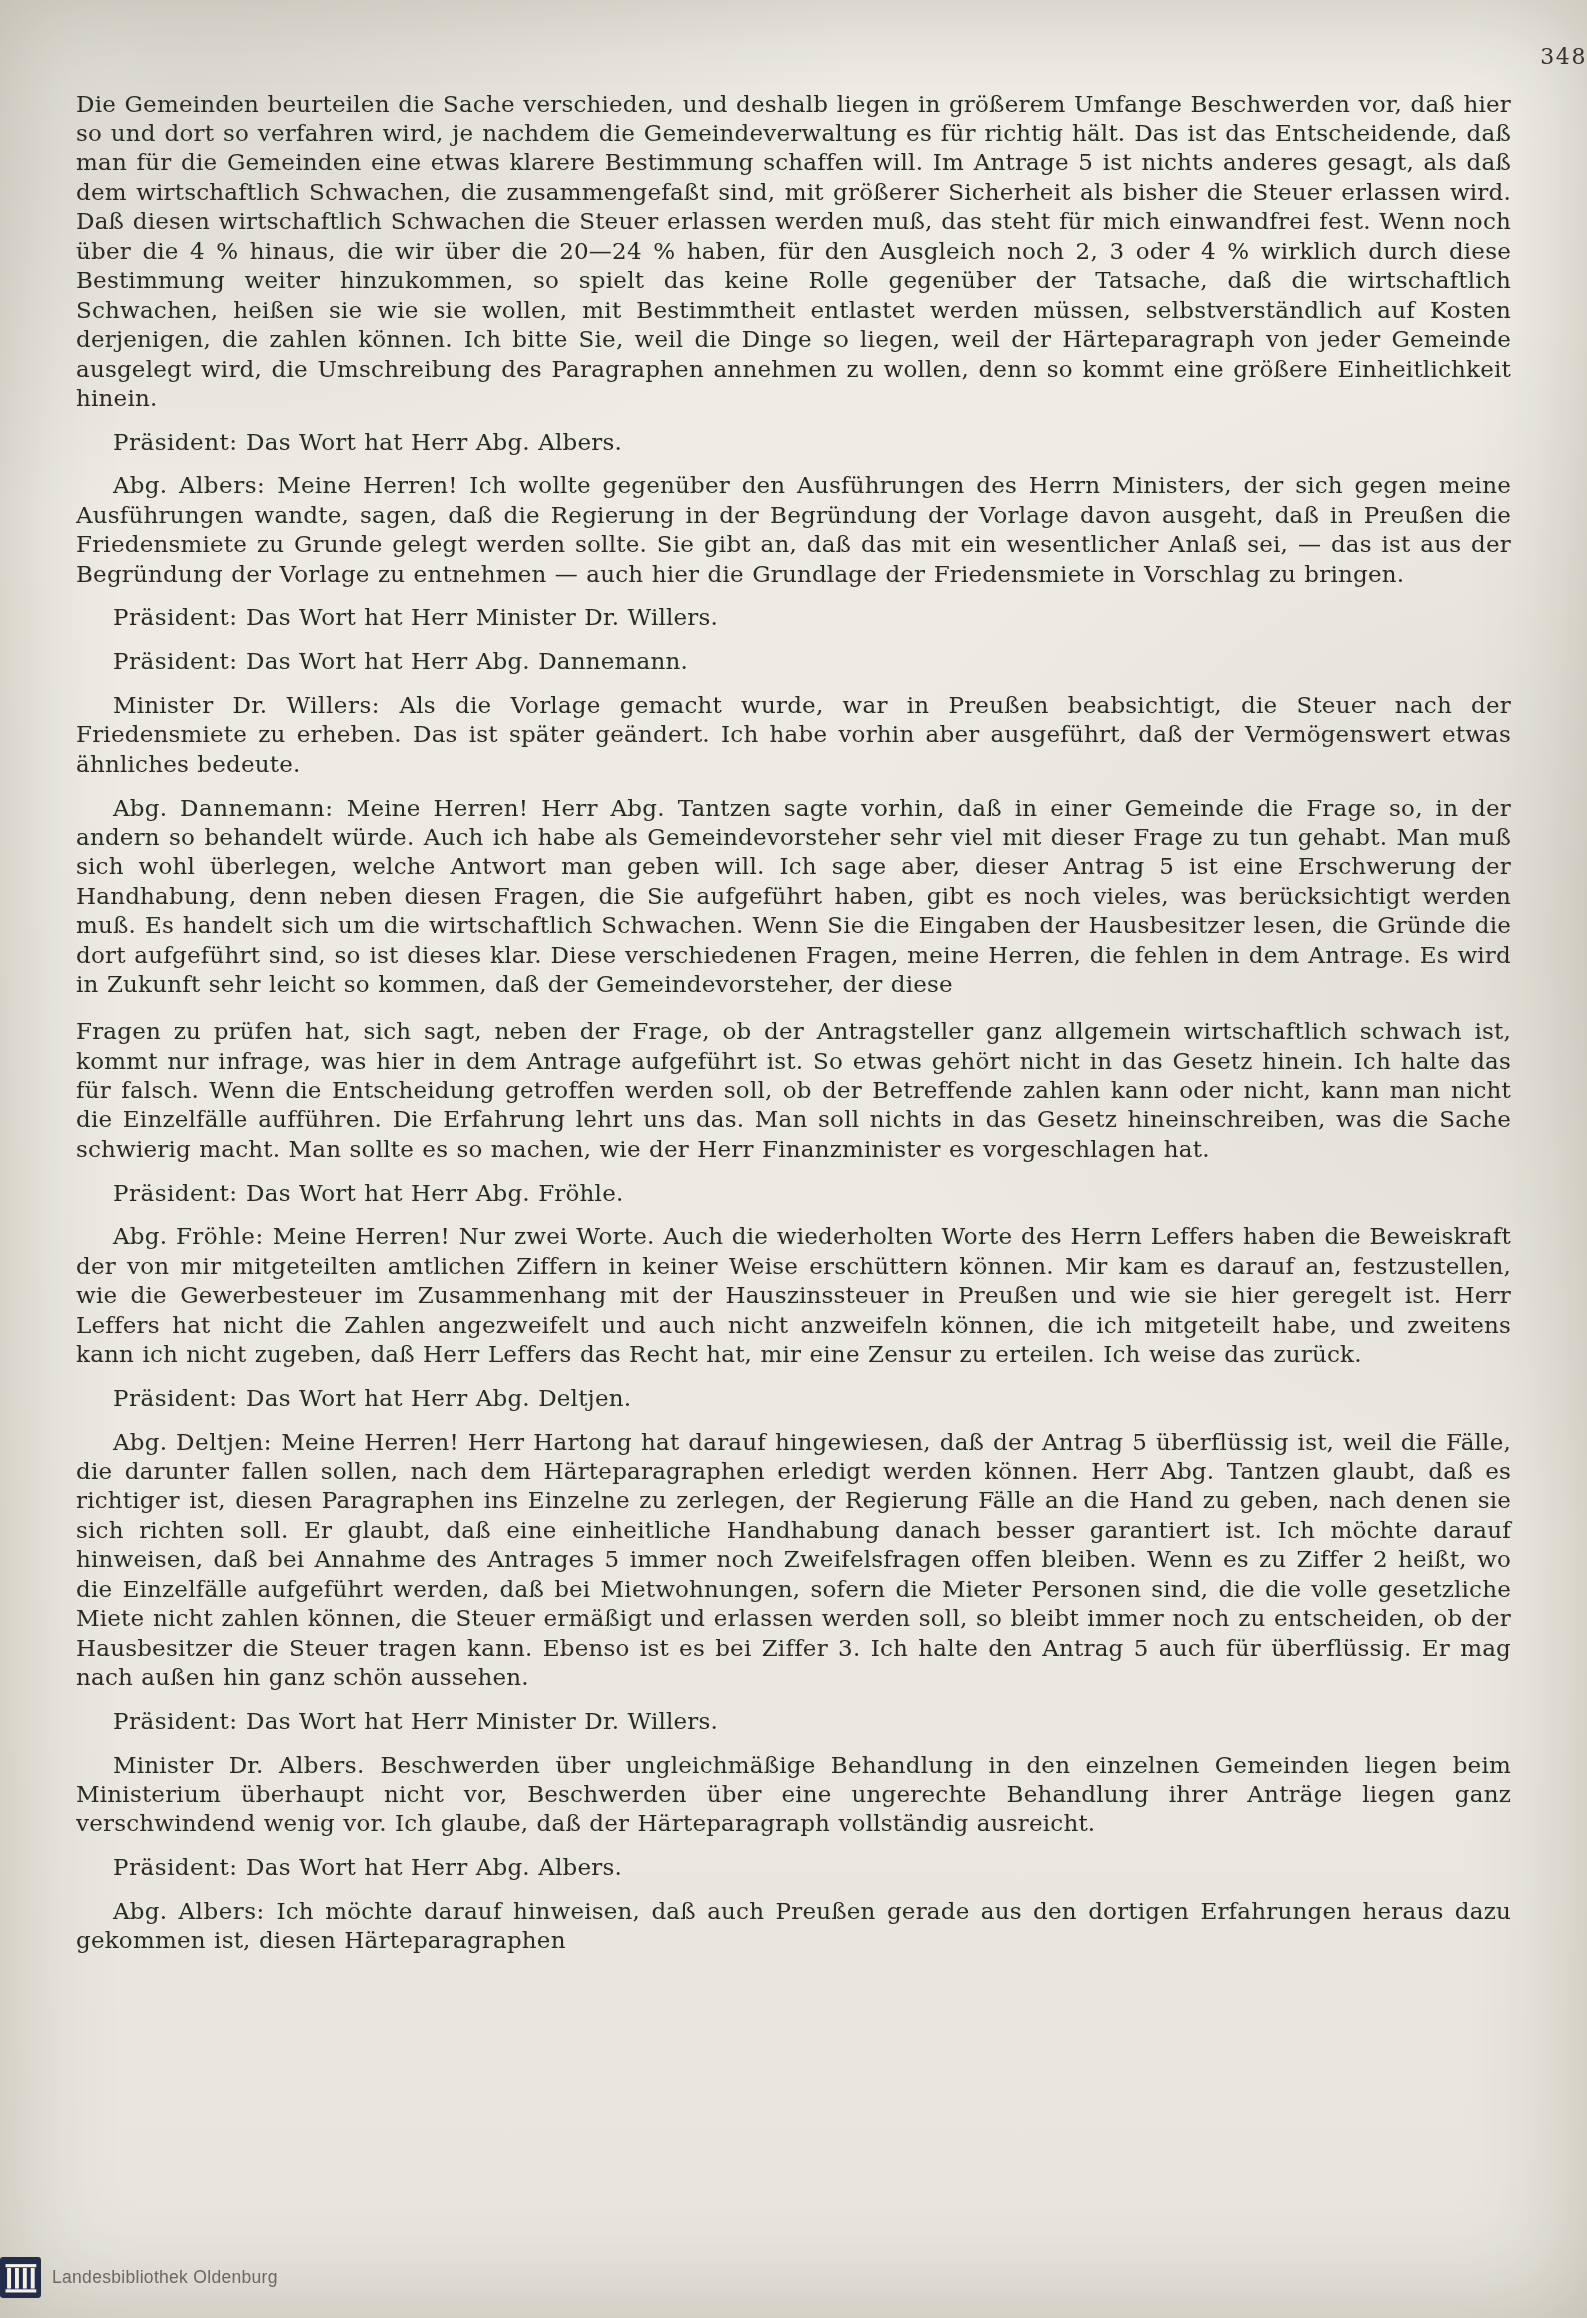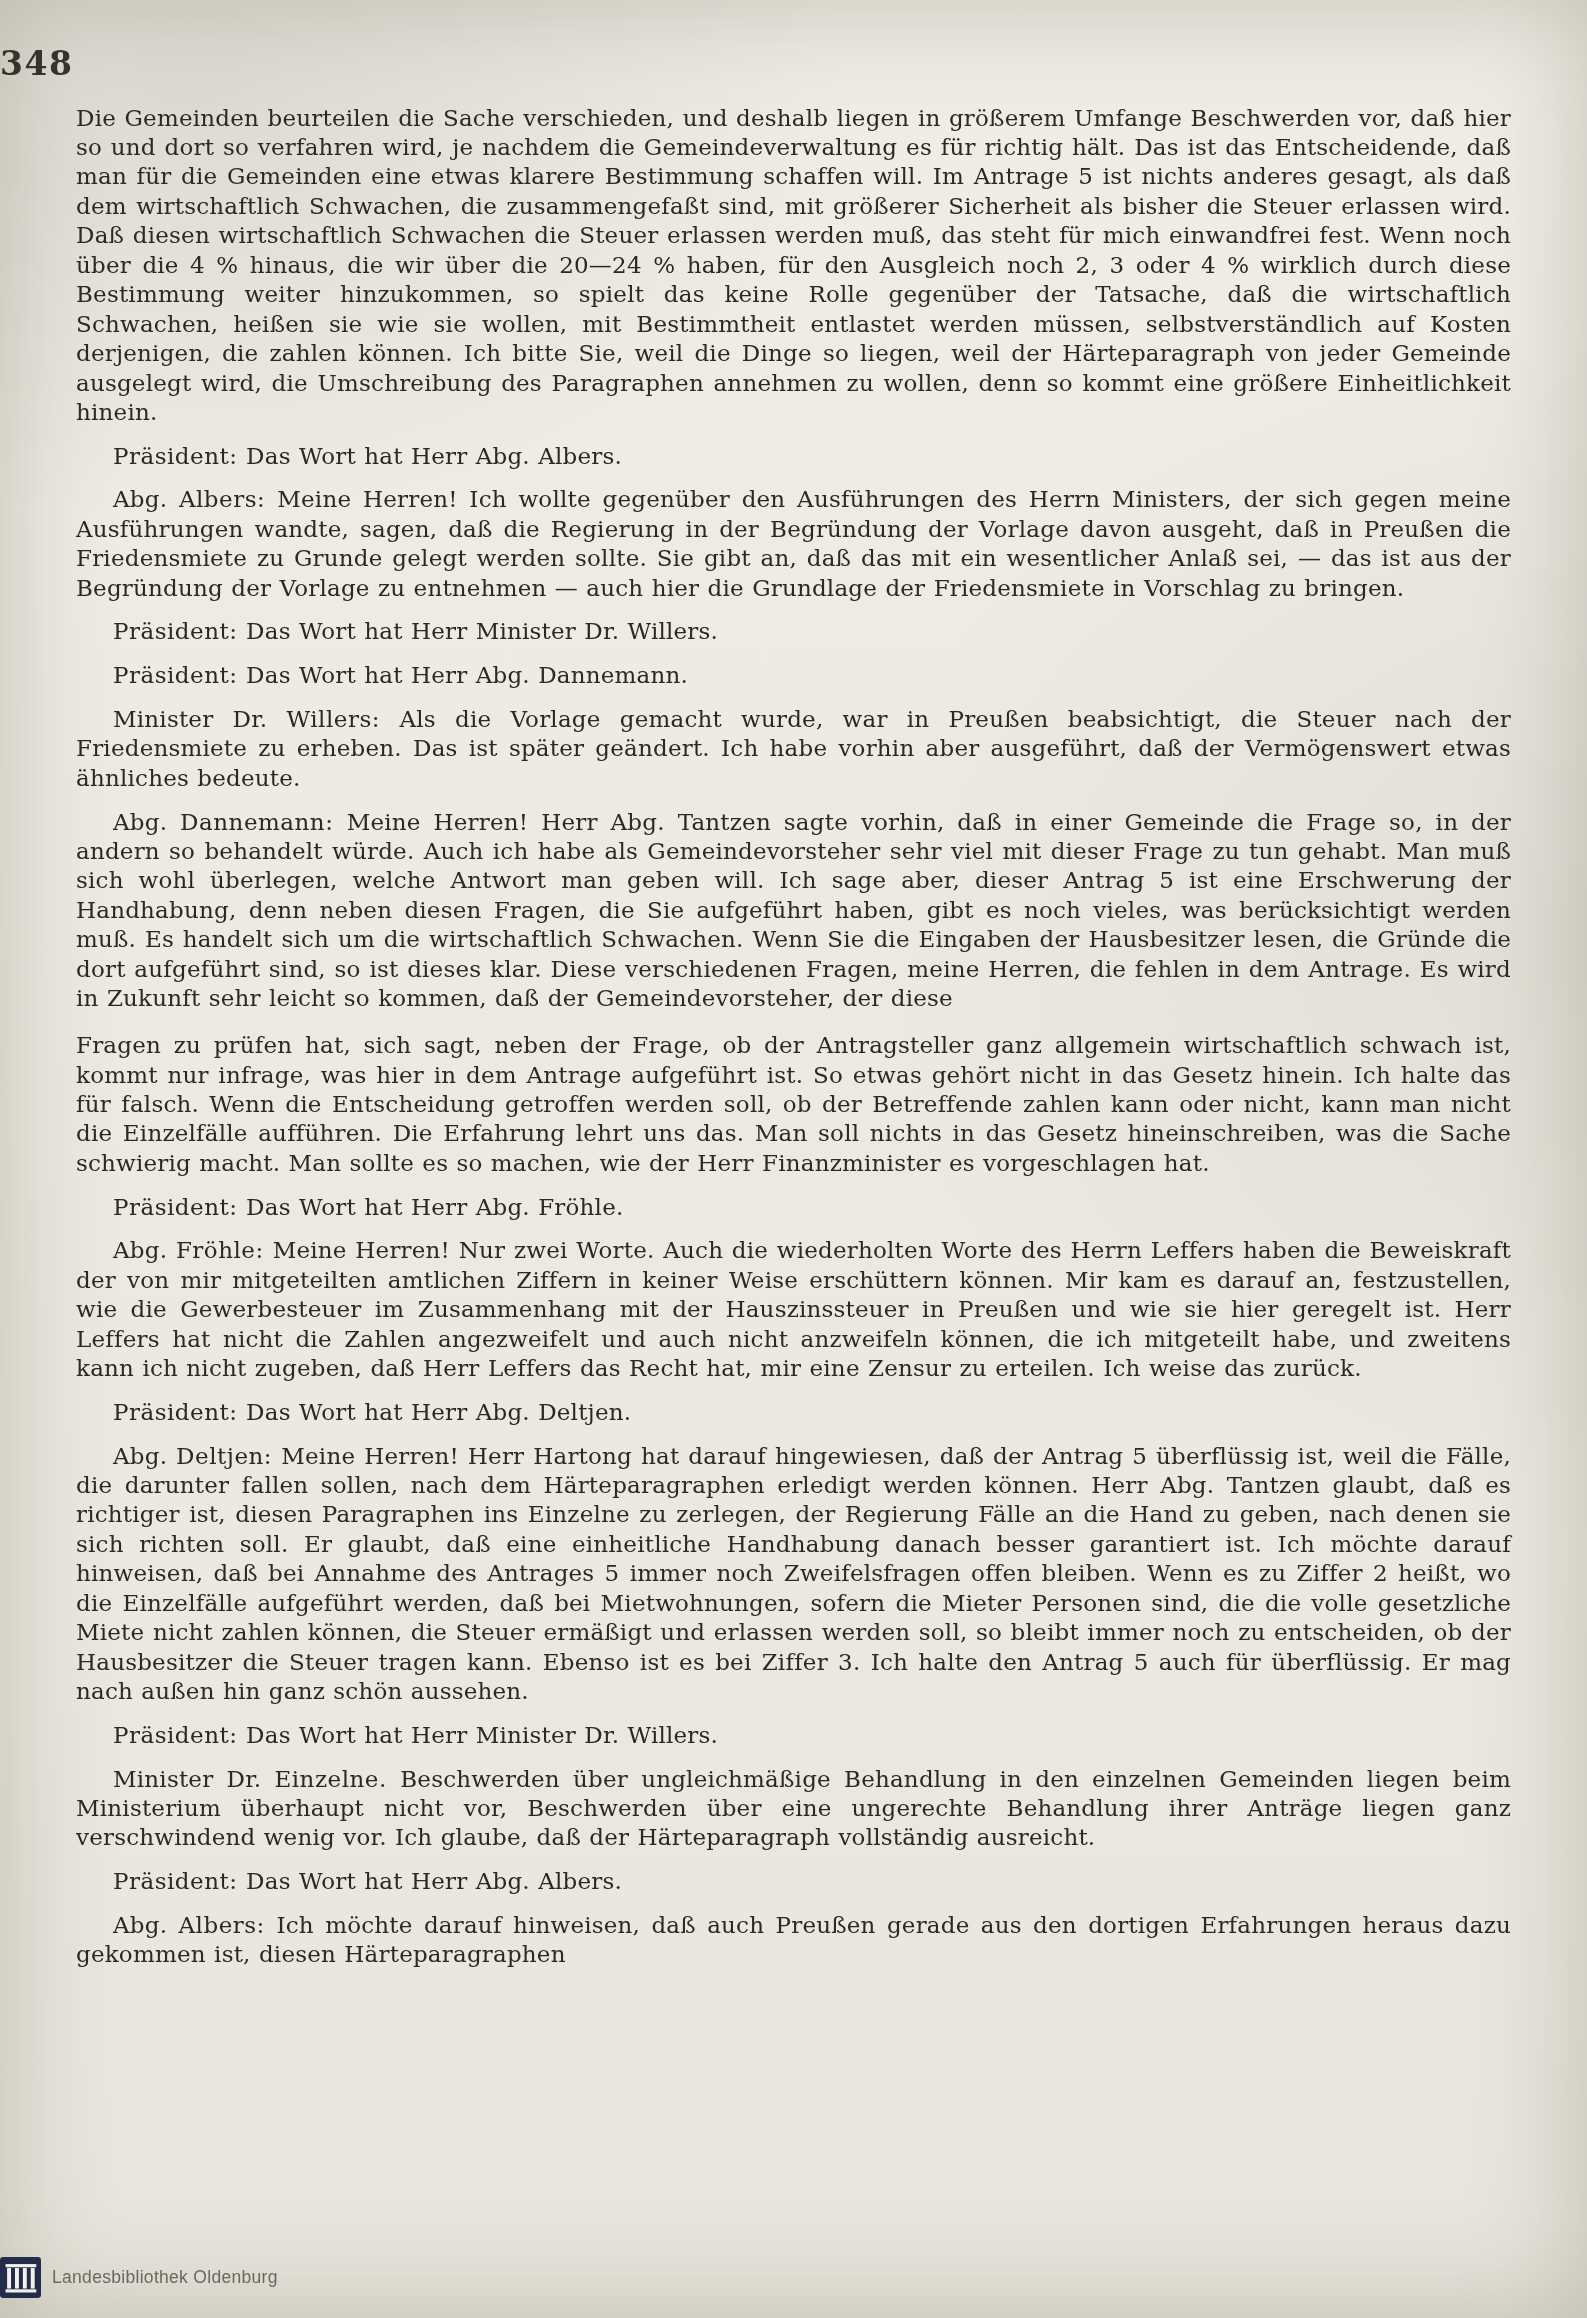--- a/index.html
+++ b/index.html
@@ -20,23 +20,23 @@
     color: #2b2923;
     background:
       radial-gradient(1111px 714px at 12% 4%, rgba(60,55,40,0.10), transparent 60%),
       radial-gradient(1270px 952px at 105% 40%, rgba(60,55,40,0.07), transparent 65%),
       linear-gradient(#efede5, #eae8df 70%, #e7e5dc);
     box-shadow: inset 0 0 111px rgba(95,88,70,0.30);
   }
   .page-number {
     margin-top: 44px;
     margin-bottom: 20.6px;
-    text-align: left;
-    font-size: 33px;
-    font-weight: 700;
+    text-align: right;
+    font-size: 22px;
+    font-weight: 400;
     letter-spacing: 1.6px;
     color: #35332b;
   }
   .text-block {
     display: flex;
     align-items: stretch;
     padding: 0 76px;
     flex-direction: column;
   }
   .column {
@@ -110,21 +110,21 @@
         <p class="para speech"><span class="prefix">Abg. </span><b class="speaker">Dannemann: </b>Meine Herren! Herr Abg. Tantzen sagte vorhin, daß in einer Gemeinde die Frage so, in der andern so behandelt würde. Auch ich habe als Gemeindevorsteher sehr viel mit dieser Frage zu tun gehabt. Man muß sich wohl überlegen, welche Antwort man geben will. Ich sage aber, dieser Antrag 5 ist eine Erschwerung der Handhabung, denn neben diesen Fragen, die Sie aufgeführt haben, gibt es noch vieles, was berücksichtigt werden muß. Es handelt sich um die wirtschaftlich Schwachen. Wenn Sie die Eingaben der Hausbesitzer lesen, die Gründe die dort aufgeführt sind, so ist dieses klar. Diese verschiedenen Fragen, meine Herren, die fehlen in dem Antrage. Es wird in Zukunft sehr leicht so kommen, daß der Gemeindevorsteher, der diese</p>
       </div>
     <div class="divider"></div>
     <div class="column" id="col-right">
         <p class="para continuation">Fragen zu prüfen hat, sich sagt, neben der Frage, ob der Antragsteller ganz allgemein wirtschaftlich schwach ist, kommt nur infrage, was hier in dem Antrage aufgeführt ist. So etwas gehört nicht in das Gesetz hinein. Ich halte das für falsch. Wenn die Entscheidung getroffen werden soll, ob der Betreffende zahlen kann oder nicht, kann man nicht die Einzelfälle aufführen. Die Erfahrung lehrt uns das. Man soll nichts in das Gesetz hineinschreiben, was die Sache schwierig macht. Man sollte es so machen, wie der Herr Finanzminister es vorgeschlagen hat.</p>
         <p class="para speech"><b class="speaker">Präsident: </b>Das Wort hat Herr Abg. Fröhle.</p>
         <p class="para speech"><span class="prefix">Abg. </span><b class="speaker">Fröhle: </b>Meine Herren! Nur zwei Worte. Auch die wiederholten Worte des Herrn Leffers haben die Beweiskraft der von mir mitgeteilten amtlichen Ziffern in keiner Weise erschüttern können. Mir kam es darauf an, festzustellen, wie die Gewerbesteuer im Zusammenhang mit der Hauszinssteuer in Preußen und wie sie hier geregelt ist. Herr Leffers hat nicht die Zahlen angezweifelt und auch nicht anzweifeln können, die ich mitgeteilt habe, und zweitens kann ich nicht zugeben, daß Herr Leffers das Recht hat, mir eine Zensur zu erteilen. Ich weise das zurück.</p>
         <p class="para speech"><b class="speaker">Präsident: </b>Das Wort hat Herr Abg. Deltjen.</p>
         <p class="para speech"><span class="prefix">Abg. </span><b class="speaker">Deltjen: </b>Meine Herren! Herr Hartong hat darauf hingewiesen, daß der Antrag 5 überflüssig ist, weil die Fälle, die darunter fallen sollen, nach dem Härteparagraphen erledigt werden können. Herr Abg. Tantzen glaubt, daß es richtiger ist, diesen Paragraphen ins Einzelne zu zerlegen, der Regierung Fälle an die Hand zu geben, nach denen sie sich richten soll. Er glaubt, daß eine einheitliche Handhabung danach besser garantiert ist. Ich möchte darauf hinweisen, daß bei Annahme des Antrages 5 immer noch Zweifelsfragen offen bleiben. Wenn es zu Ziffer 2 heißt, wo die Einzelfälle aufgeführt werden, daß bei Mietwohnungen, sofern die Mieter Personen sind, die die volle gesetzliche Miete nicht zahlen können, die Steuer ermäßigt und erlassen werden soll, so bleibt immer noch zu entscheiden, ob der Hausbesitzer die Steuer tragen kann. Ebenso ist es bei Ziffer 3. Ich halte den Antrag 5 auch für überflüssig. Er mag nach außen hin ganz schön aussehen.</p>
         <p class="para speech"><b class="speaker">Präsident: </b>Das Wort hat Herr Minister Dr. Willers.</p>
-        <p class="para speech"><span class="prefix">Minister Dr. </span><b class="speaker">Einzelne. </b>Beschwerden über ungleichmäßige Behandlung in den einzelnen Gemeinden liegen beim Ministerium überhaupt nicht vor, Beschwerden über eine ungerechte Behandlung ihrer Anträge liegen ganz verschwindend wenig vor. Ich glaube, daß der Härteparagraph vollständig ausreicht.</p>
+        <p class="para speech"><span class="prefix">Minister Dr. </span><b class="speaker">Albers. </b>Beschwerden über ungleichmäßige Behandlung in den einzelnen Gemeinden liegen beim Ministerium überhaupt nicht vor, Beschwerden über eine ungerechte Behandlung ihrer Anträge liegen ganz verschwindend wenig vor. Ich glaube, daß der Härteparagraph vollständig ausreicht.</p>
         <p class="para speech"><b class="speaker">Präsident: </b>Das Wort hat Herr Abg. Albers.</p>
         <p class="para speech"><span class="prefix">Abg. </span><b class="speaker">Albers: </b>Ich möchte darauf hinweisen, daß auch Preußen gerade aus den dortigen Erfahrungen heraus dazu gekommen ist, diesen Härteparagraphen</p>
       </div>
   </div>
 
   <div class="footer-stamp">
     <span class="stamp-icon">
       <svg width="41" height="41" viewBox="0 0 52 52" xmlns="http://www.w3.org/2000/svg">
         <rect x="0" y="0" width="52" height="52" rx="4" fill="#232c48"></rect>
         <rect x="9" y="14" width="5" height="26" fill="#f2f1ea"></rect>

